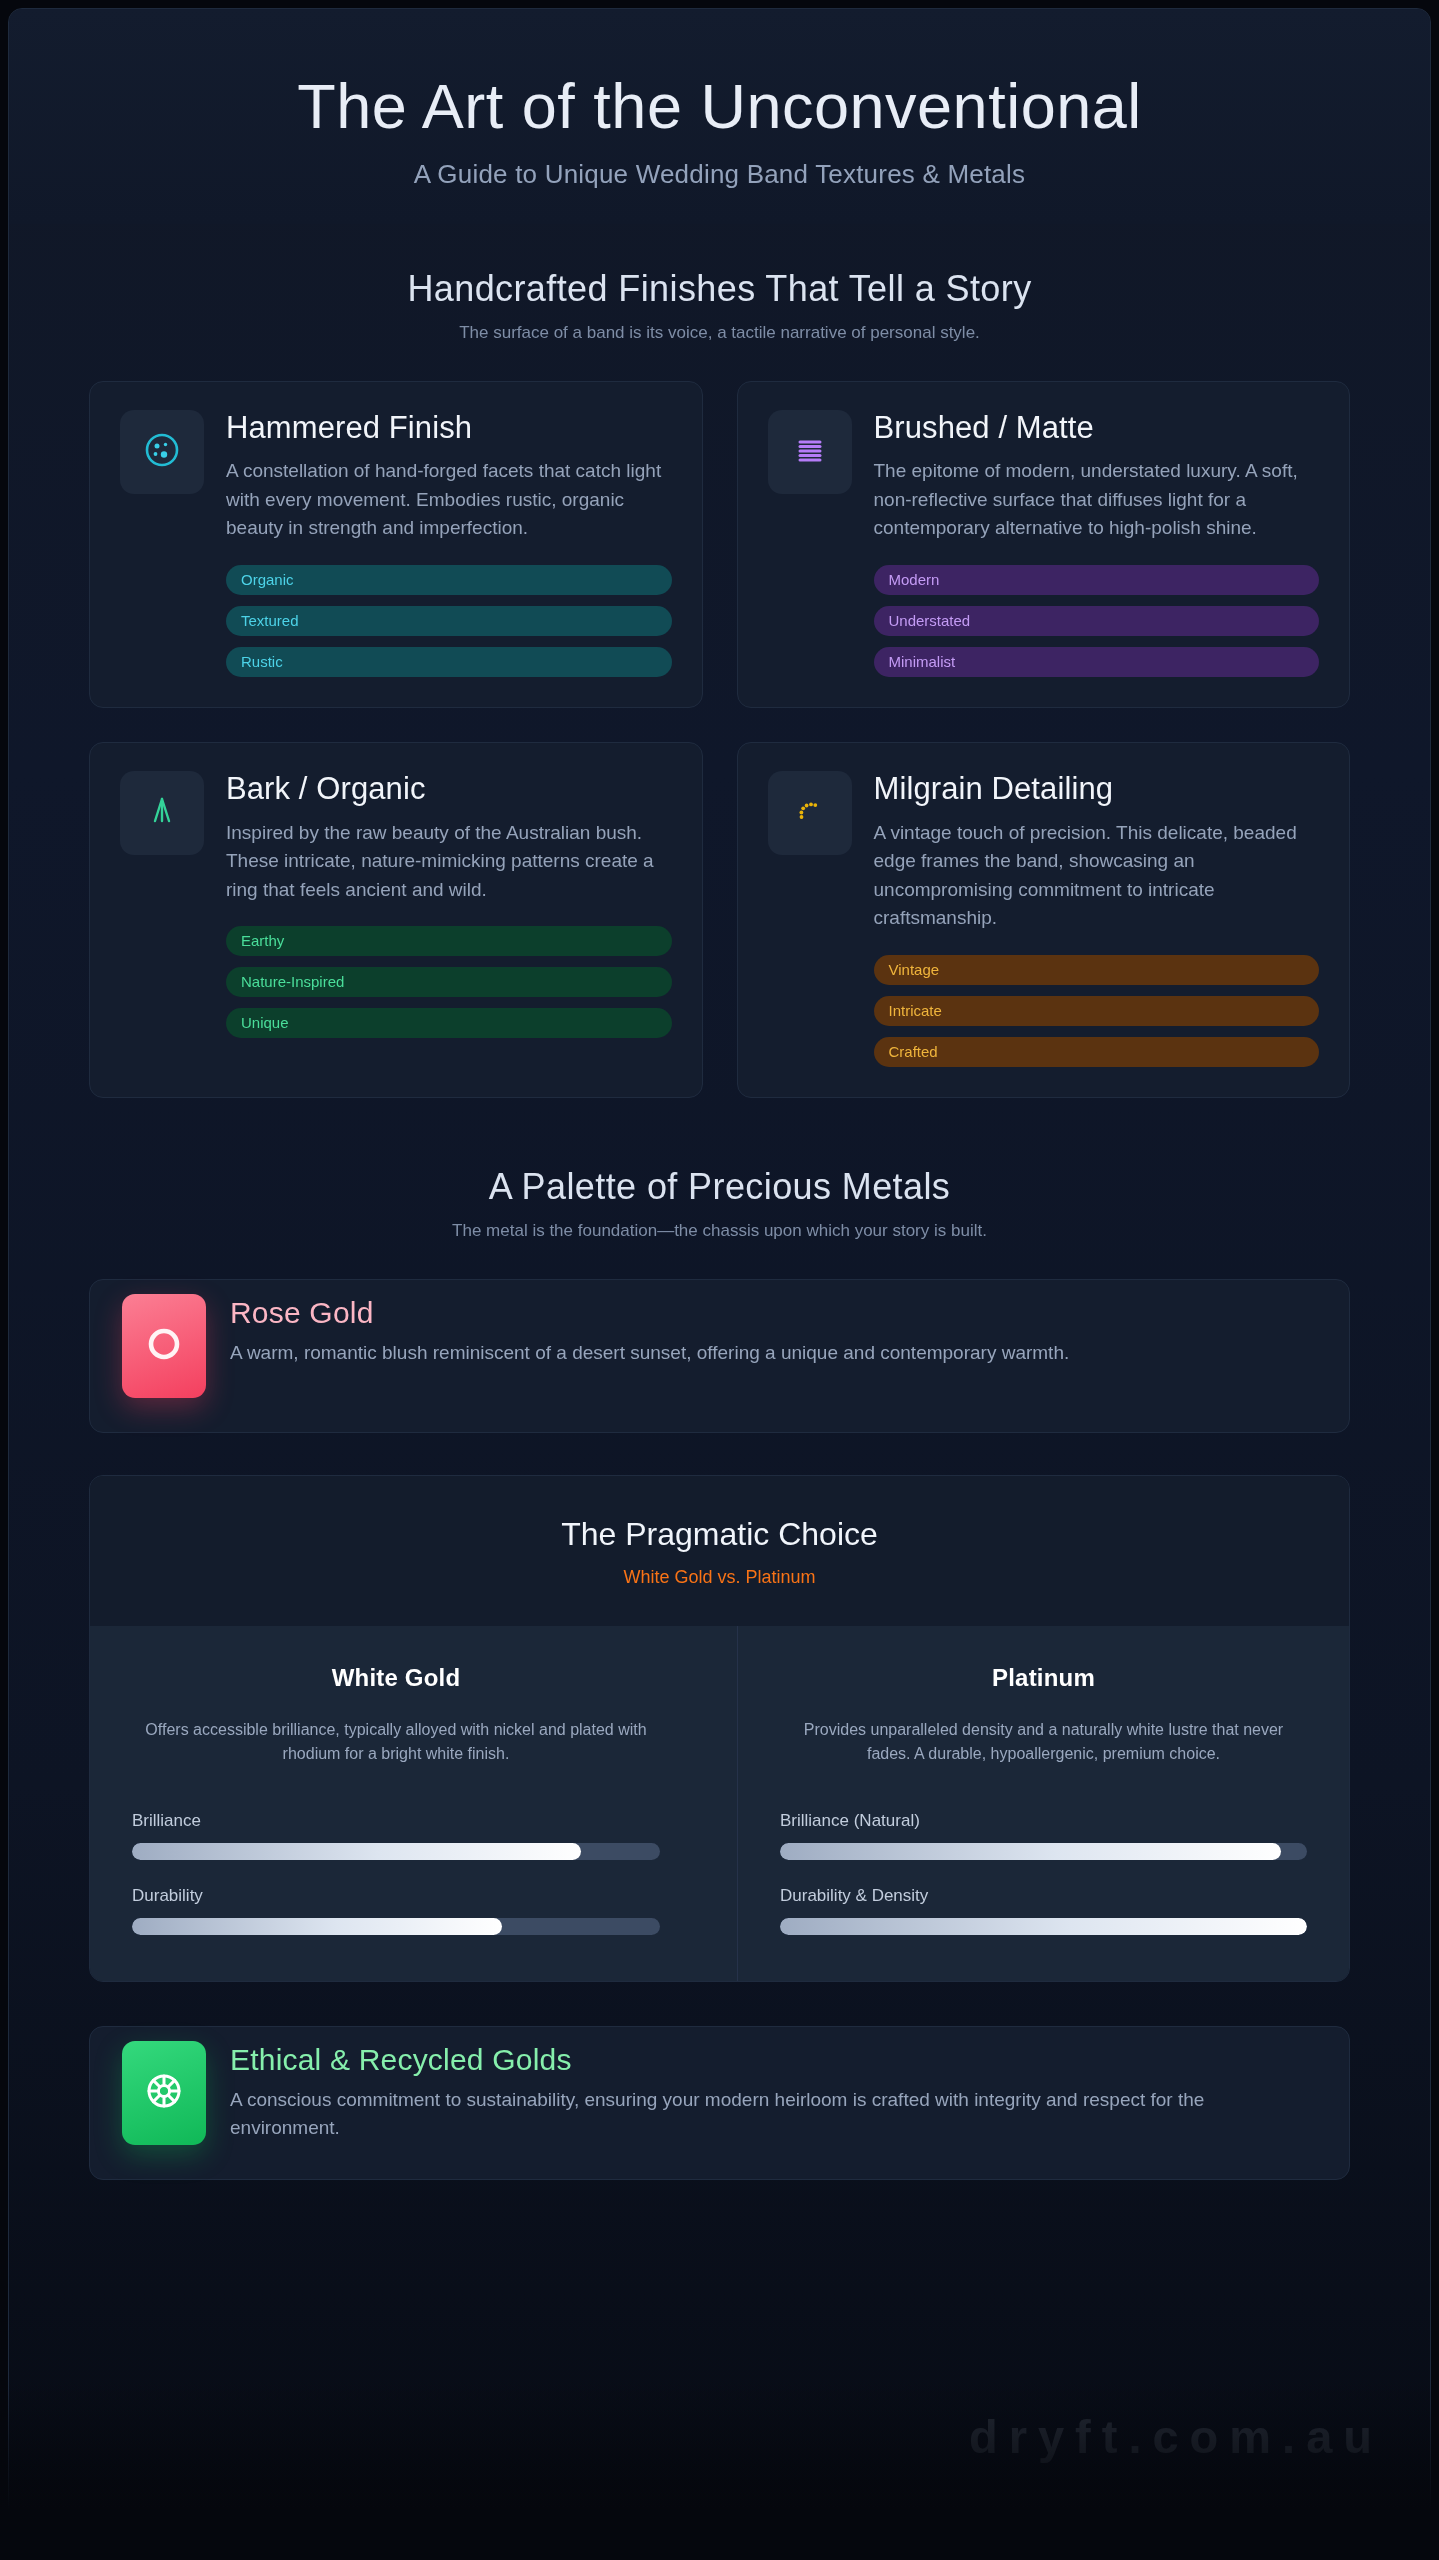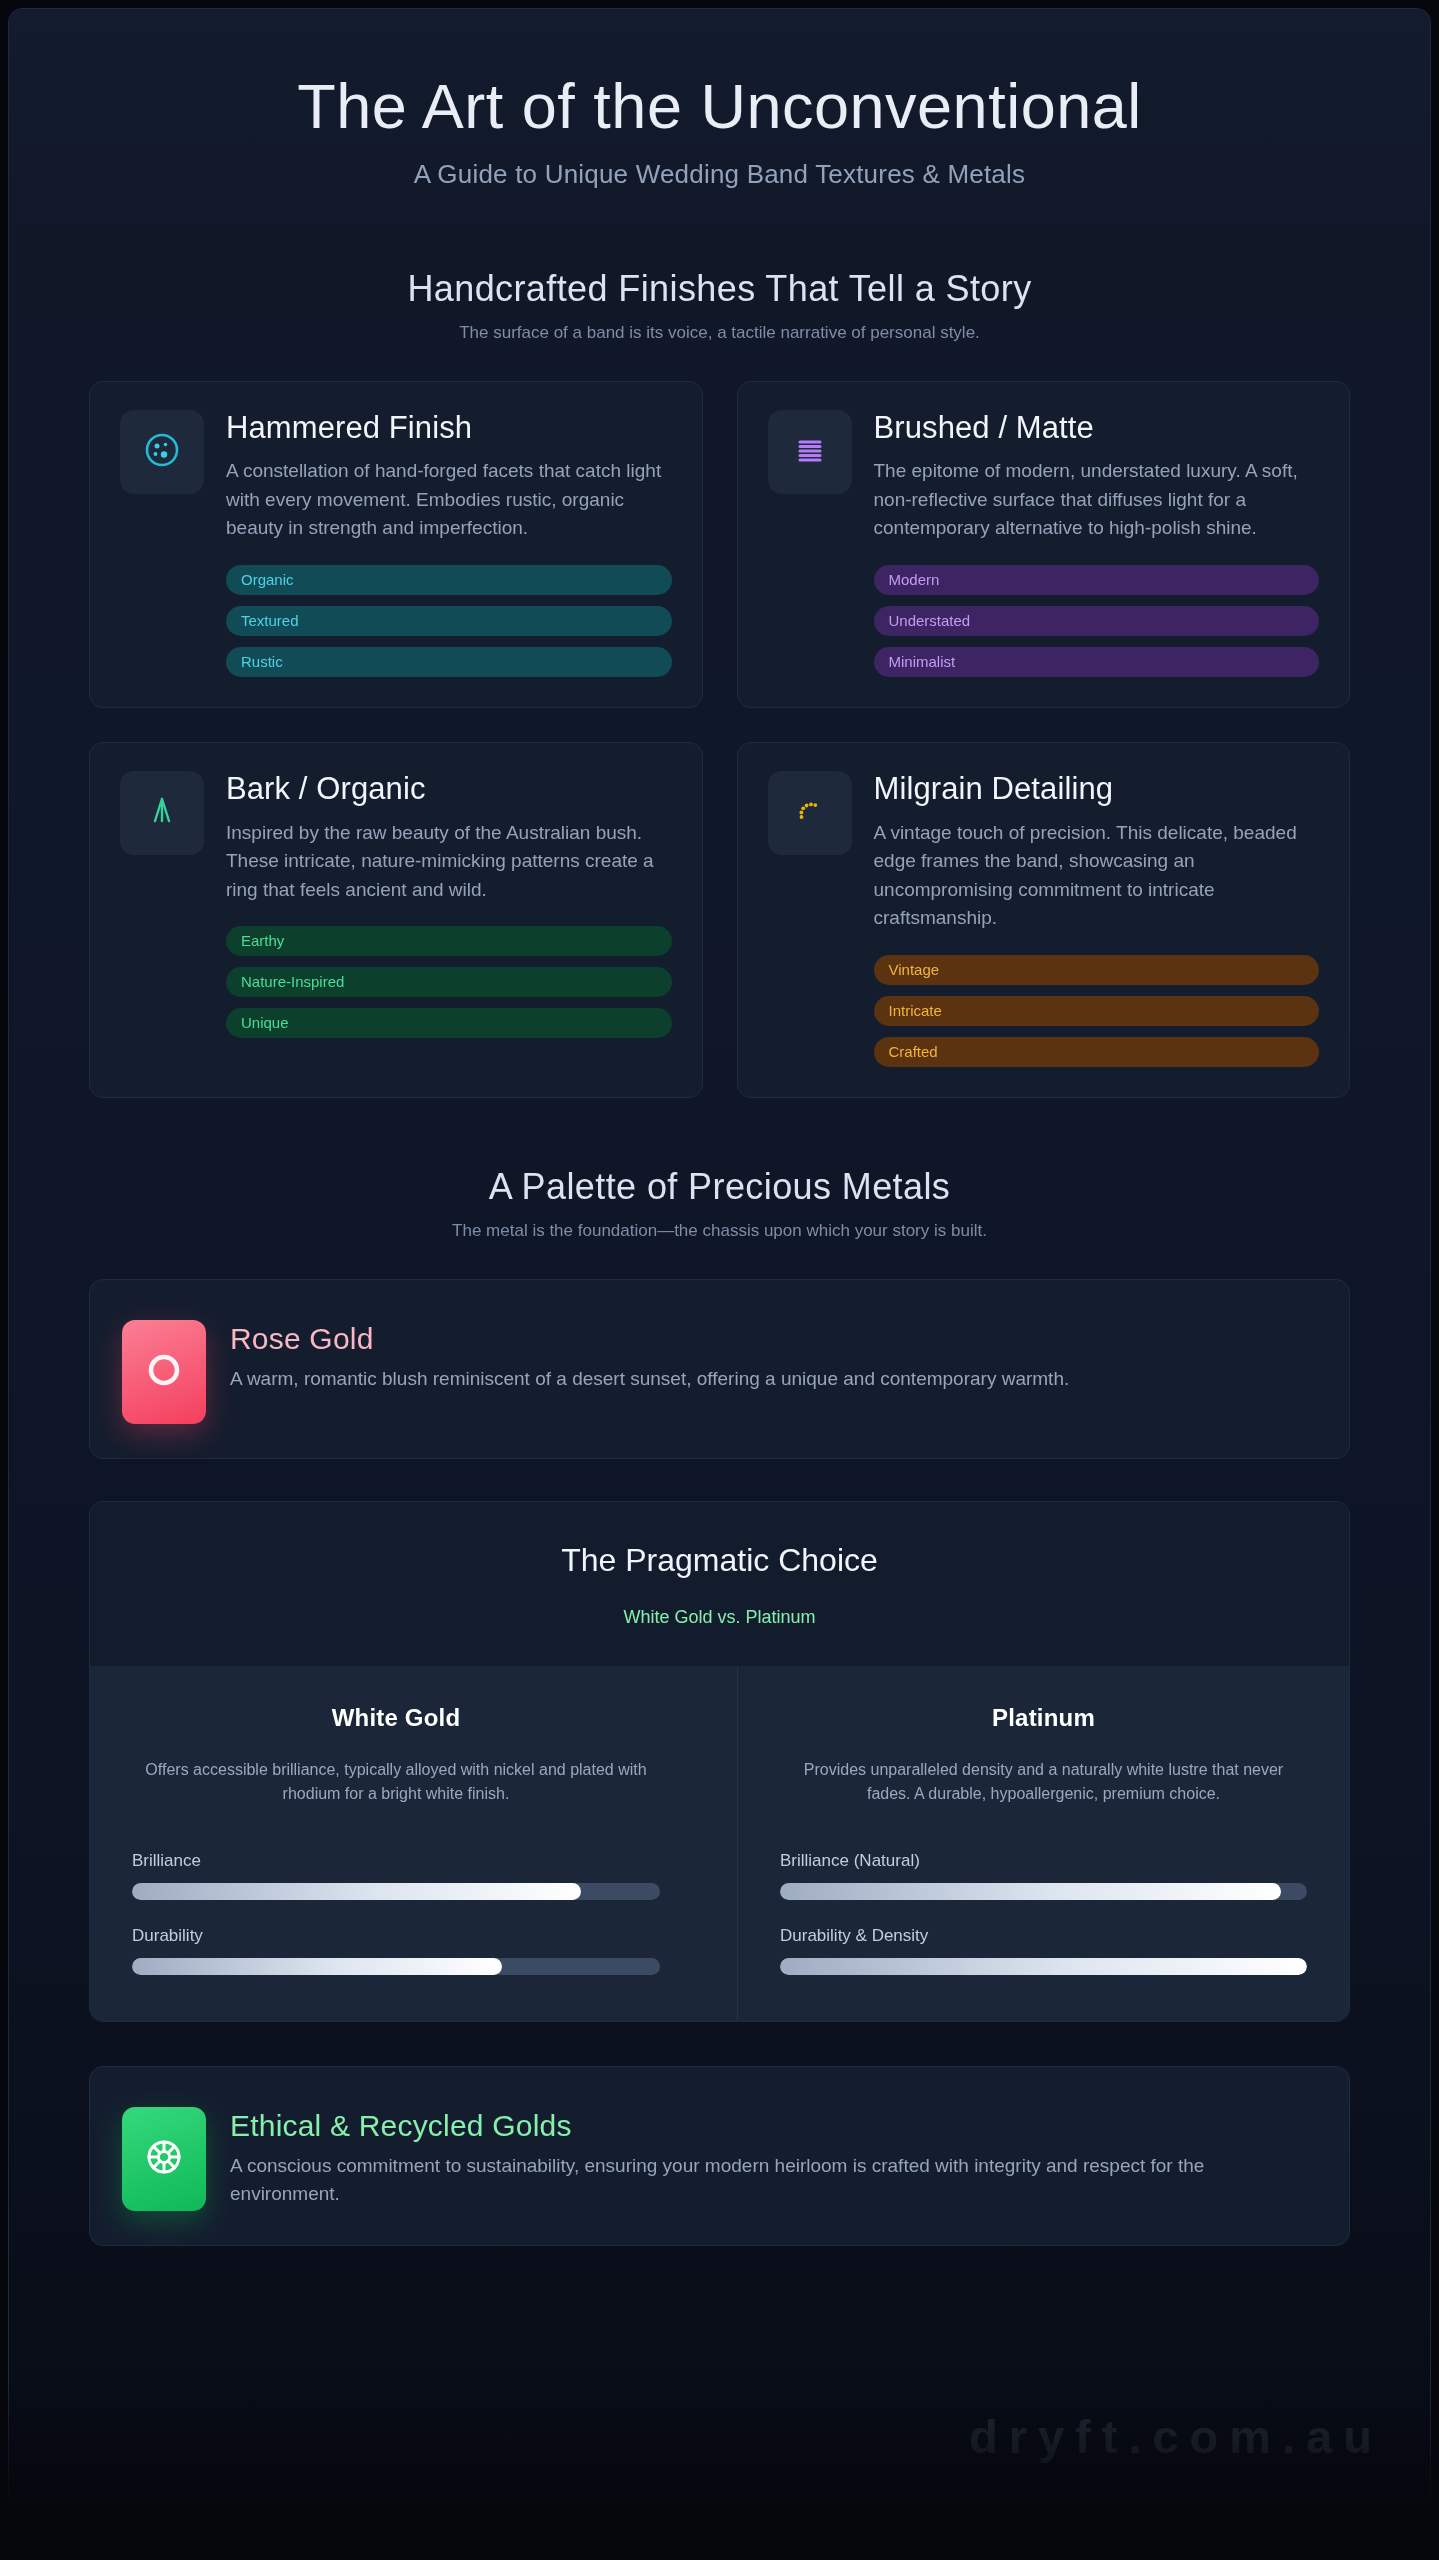--- a/index.html
+++ b/index.html
@@ -125,21 +125,21 @@
   .tag.purple { background: #3d2463; color: #c49bf5; }
   .tag.green  { background: #0c3f2c; color: #4ade9a; }
   .tag.amber  { background: #5b3310; color: #f0b53c; }
 
   
   .metal-card {
     margin: 38px 80px 0 80px;
     background: #141d2e;
     border: 1px solid #1f2b3f;
     border-radius: 14px;
-    padding: 40px 32px 34px 32px;
+    padding: 14px 32px 34px 32px;
     display: flex;
     gap: 24px;
     align-items: flex-start;
   }
   .swatch {
     flex: 0 0 auto;
     width: 84px;
     height: 104px;
     border-radius: 13px;
     display: flex;
@@ -173,21 +173,21 @@
     border-radius: 14px;
     overflow: hidden;
     background: #131c2c;
   }
   .compare-head {
     text-align: center;
     padding: 40px 30px 38px 30px;
     background: #131c2c;
   }
   .compare-head h3 { font-size: 32px; font-weight: 400; color: #f1f5fb; }
-  .compare-head p { margin-top: 28px; font-size: 18px; color: #86efac; }
+  .compare-head p { margin-top: 14px; font-size: 18px; color: #f97316; }
   .compare-cols { display: grid; grid-template-columns: 1fr 1fr; background: #1b2738; gap: 35px; }
   .ccol { padding: 38px 42px 46px 42px; }
   .ccol + .ccol { border-left: 1px solid #26324a; }
   .ccol h4 {
     text-align: center;
     font-size: 24px;
     font-weight: 700;
     color: #ffffff;
     letter-spacing: 0.2px;
   }

